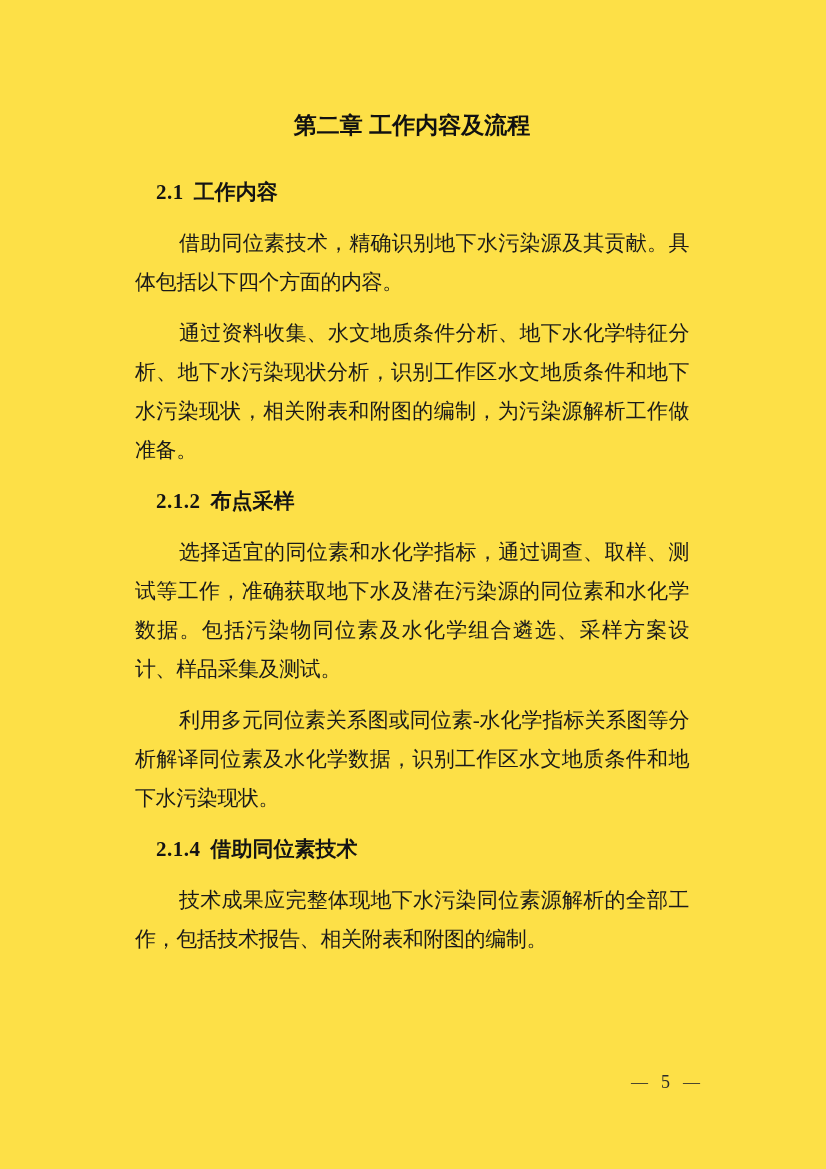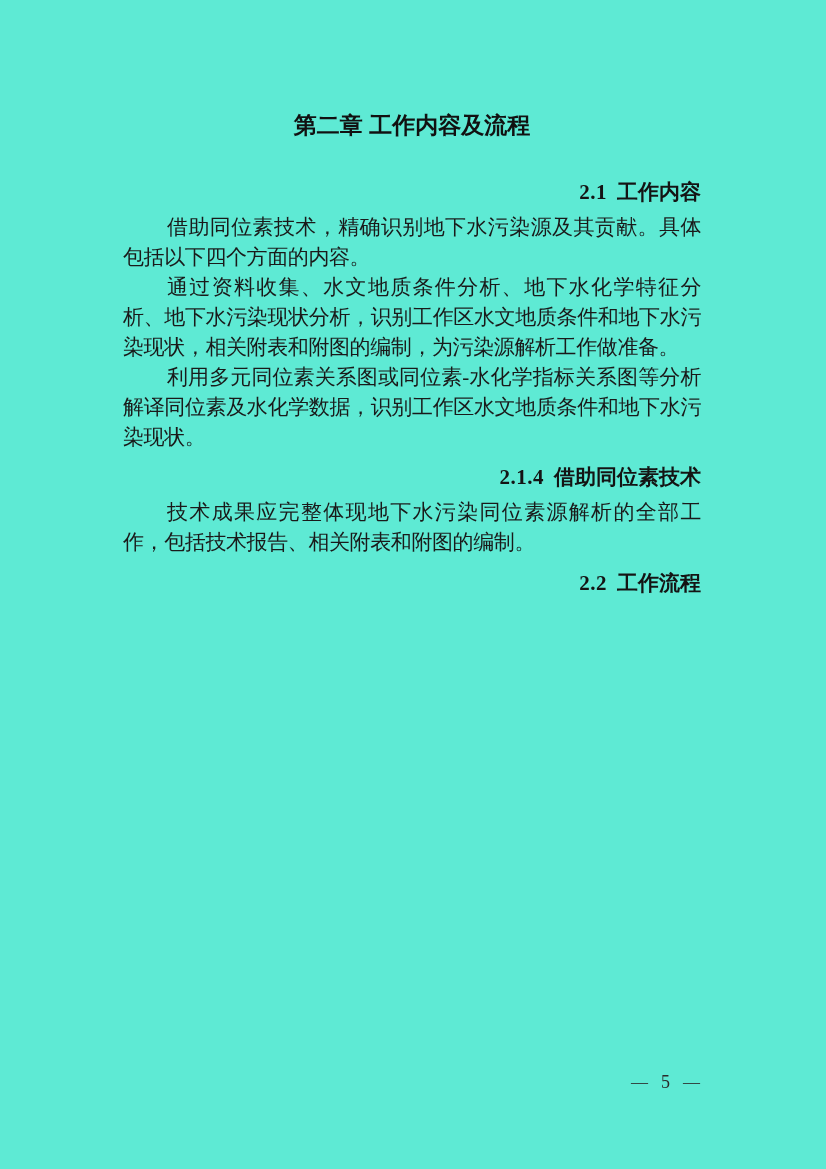--- a/index.html
+++ b/index.html
@@ -5,21 +5,21 @@
   html, body {
     margin: 0;
     padding: 0;
     background: #ffffff;
   }
   .page {
     position: relative;
     width: 826px;
     height: 1169px;
     margin: 0 auto;
-    background: #5eead4;
+    background: #fde047;
     box-sizing: border-box;
     padding: 106px 125px 0 123px;
     font-family: "Liberation Serif", serif;
     color: #141414;
     overflow: hidden;
   }
   .doc-title {
     font-family: "Liberation Sans", sans-serif;
     font-weight: 700;
     font-size: 23px;
@@ -28,37 +28,36 @@
     margin: 0 0 28px 0;
     color: #111111;
   }
   .section { margin: 0; }
   .sec-head {
     font-size: 21px;
     font-weight: 700;
     line-height: 39px;
     margin: 6px 0 0 33px;
     white-space: nowrap;
-    text-align: right;
   }
   .sec-head .sec-num {
     font-family: "Liberation Serif", serif;
     margin-right: 10px;
     letter-spacing: 0.5px;
   }
   .sec-head.level2 .sec-label {
     font-family: "Liberation Sans", sans-serif;
   }
   .sec-head.level3 .sec-label {
     font-family: "Liberation Serif", serif;
   }
   .body-para {
-    margin: 0;
+    margin: 12px;
     font-size: 21px;
-    line-height: 30px;
+    line-height: 39px;
     text-align: justify;
     text-indent: 44px;
     letter-spacing: -0.4px;
     color: #1a1a1a;
   }
   .footer {
     position: absolute;
     top: 1071px;
     right: 126px;
     display: flex;
@@ -82,36 +81,39 @@
     <div class="sec-head level2">
       <span class="sec-num">2.1</span><span class="sec-label">工作内容</span>
     </div>
     <p class="body-para">借助同位素技术，精确识别地下水污染源及其贡献。具体包括以下四个方面的内容。</p>
   </div>
 
   <div class="section">
     <p class="body-para">通过资料收集、水文地质条件分析、地下水化学特征分析、地下水污染现状分析，识别工作区水文地质条件和地下水污染现状，相关附表和附图的编制，为污染源解析工作做准备。</p>
   </div>
 
+  <div class="section">
+    <div class="sec-head level3">
+      <span class="sec-num">2.1.2</span><span class="sec-label">布点采样</span>
+    </div>
+    <p class="body-para">选择适宜的同位素和水化学指标，通过调查、取样、测试等工作，准确获取地下水及潜在污染源的同位素和水化学数据。包括污染物同位素及水化学组合遴选、采样方案设计、样品采集及测试。</p>
+  </div>
 
   <div class="section">
     <p class="body-para">利用多元同位素关系图或同位素-水化学指标关系图等分析解译同位素及水化学数据，识别工作区水文地质条件和地下水污染现状。</p>
   </div>
 
   <div class="section">
     <div class="sec-head level3">
       <span class="sec-num">2.1.4</span><span class="sec-label">借助同位素技术</span>
     </div>
     <p class="body-para">技术成果应完整体现地下水污染同位素源解析的全部工作，包括技术报告、相关附表和附图的编制。</p>
   </div>
 
   <div class="section">
-    <div class="sec-head level2">
-      <span class="sec-num">2.2</span><span class="sec-label">工作流程</span>
-    </div>
   </div>
 
   <div class="footer">
     <span class="dash">—</span>
     <span class="page-num">5</span>
     <span class="dash">—</span>
   </div>
 
 </div>
 

